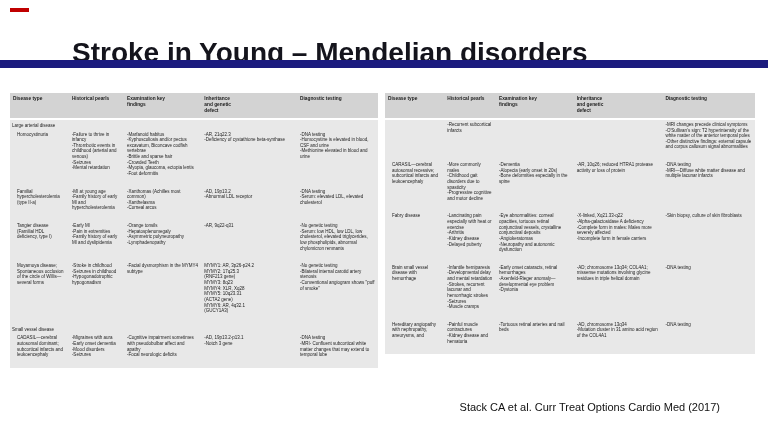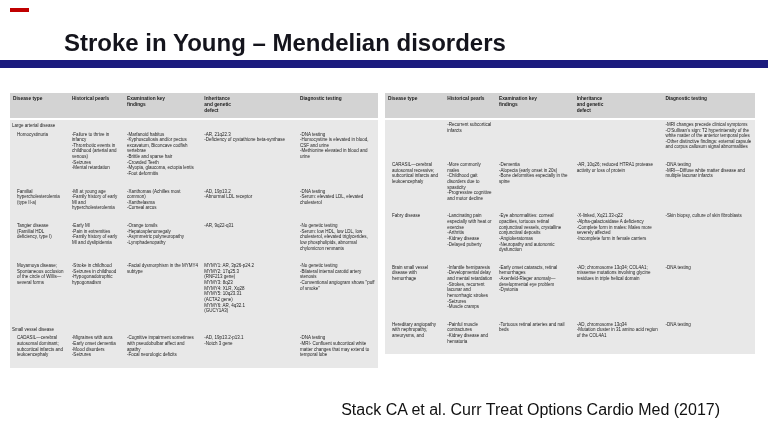--- a/index.html
+++ b/index.html
@@ -9,22 +9,22 @@
     --body-bg:#e8e8e8;
     --text-dark:#1c1c1c;
   }
   html,body{margin:0;padding:0;}
   body{
     width:768px;height:432px;background:#ffffff;position:relative;overflow:hidden;
     font-family:"Liberation Sans", sans-serif;color:var(--text-dark);
   }
   .accent-dash{position:absolute;left:10px;top:8px;width:19px;height:4px;background:var(--accent-red);}
   .slide-title{
-    position:absolute;left:56px;top:21px;margin:8px;
-    font-size:24px;font-weight:bold;color:#14141c;letter-spacing:0px;white-space:nowrap;
+    position:absolute;left:56px;top:21px;margin:16px;
+    font-size:28px;font-weight:bold;color:#14141c;letter-spacing:0px;white-space:nowrap;
   }
   .divider-bar{position:absolute;left:0;top:60px;width:768px;height:8px;background:var(--divider-navy);}
   table.tbl{
     position:absolute;top:93px;border-collapse:collapse;table-layout:fixed;
     background:var(--body-bg);
   }
   .tbl--left{left:10px;width:368px;}
   .tbl--right{left:385px;width:370px;}
   .tbl th{
     background:var(--header-bg);
@@ -32,21 +32,21 @@
     padding:3px 2px 4px 3px;border-bottom:2px solid #ffffff;white-space:pre-line;
   }
   .tbl td{
     font-size:4.5px;line-height:1.25;vertical-align:top;text-align:left;
     padding:2px 3px 10px 3px;white-space:pre-line;word-wrap:break-word;
   }
   .tbl td.section{font-size:4.5px;padding:3px 2px 1px 2px;}
   .tbl td.disease{padding-left:7px;}
   .citation{
     position:absolute;right:48px;top:401px;
-    font-size:16px;color:#111111;white-space:nowrap;margin-left:48px;
+    font-size:11px;color:#111111;white-space:nowrap;margin-left:48px;
   }
 </style>
 </head>
 <body>
 
 <div class="accent-dash"></div>
 
 <h1 class="slide-title">Stroke in Young – Mendelian disorders</h1>
 
 <div class="divider-bar"></div>

